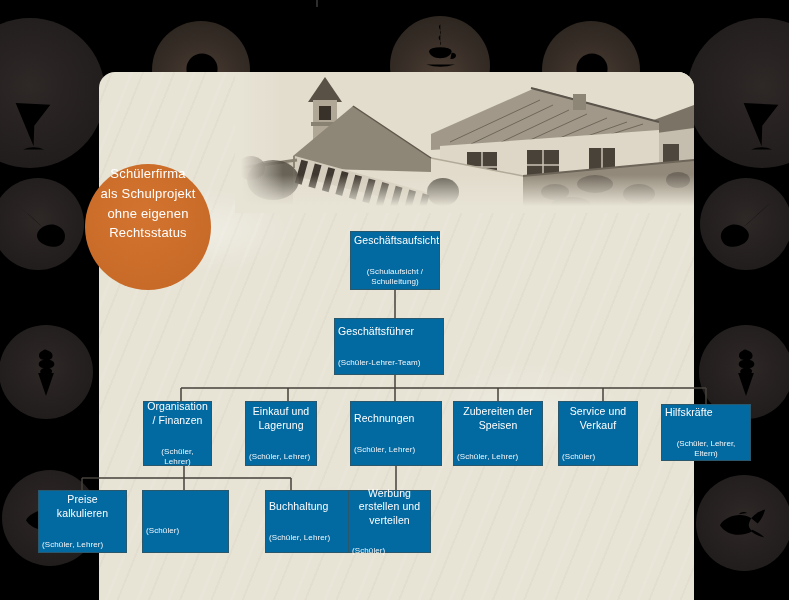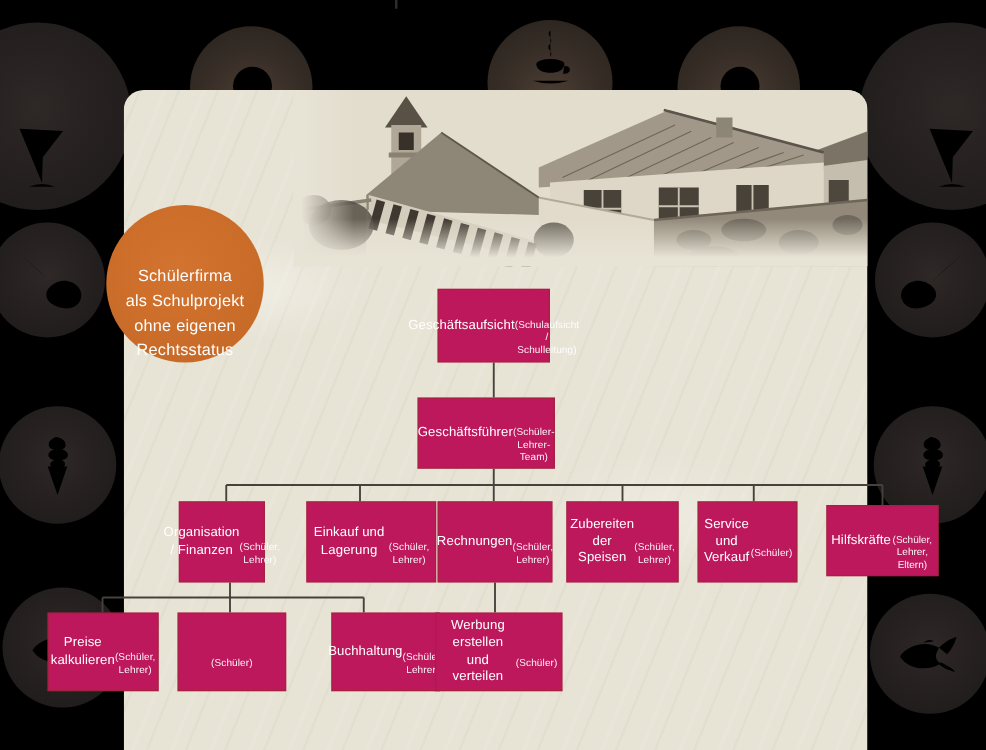--- a/index.html
+++ b/index.html
@@ -20,29 +20,29 @@
            #e7e3d5;
          border-radius:16px 16px 0 0;overflow:hidden;}
   #photo{position:absolute;left:136px;top:0;width:459px;height:141px;}
   .photo-fade-left{position:absolute;left:136px;top:0;width:48px;height:141px;
          background:linear-gradient(to right,#e7e3d5 12%,rgba(231,227,213,0));}
   .photo-fade-bottom{position:absolute;left:136px;top:103px;width:459px;height:38px;
          background:linear-gradient(to top,#e7e3d5 18%,rgba(231,227,213,0));}
   
   #badge{position:absolute;left:85px;top:164px;width:126px;height:126px;border-radius:50%;
          background:radial-gradient(circle at 45% 40%,#d37330 0%,#c96b28 70%,#c06425 100%);
-         color:#fff;display:flex;flex-direction:column;align-items:center;justify-content:flex-end;
+         color:#fff;display:flex;flex-direction:column;align-items:center;justify-content:flex-start;
          text-align:center;font-size:13px;line-height:1.52;letter-spacing:.2px;z-index:6;}
   
   #connectors{position:absolute;left:0;top:0;z-index:4;pointer-events:none;}
   #connectors path{stroke:#46423b;stroke-width:1.5;fill:none;}
   
-  .node{position:absolute;background:#be185d;border:1px solid rgba(120,55,10,.35);
-        box-sizing:border-box;color:#fff;display:flex;flex-direction:row;
-        align-items:center;justify-content:center;text-align:center;padding:2px 3px;z-index:5;}
+  .node{position:absolute;background:#0369a1;border:1px solid rgba(120,55,10,.35);
+        box-sizing:border-box;color:#fff;display:flex;flex-direction:column;
+        align-items:flex-start;justify-content:center;text-align:center;padding:2px 3px;z-index:5;}
   .nt{font-size:10.5px;line-height:1.3;letter-spacing:.1px;}
   .ns{font-size:8px;line-height:1.25;margin-top:19px;opacity:.95;letter-spacing:.1px;}
   
   #speck{position:absolute;left:316px;top:0;width:2px;height:7px;background:#2f2d2b;z-index:1;}
 </style>
 </head>
 <body>
 
 <div id="page">
 
@@ -235,21 +235,21 @@
     <div class="ns">(Schulaufsicht / Schulleitung)</div>
   </div>
   <div class="node" style="left:334px;top:318px;width:110px;height:57px">
     <div class="nt">Geschäftsführer</div>
     <div class="ns">(Schüler-Lehrer-Team)</div>
   </div>
   <div class="node" style="left:143px;top:401px;width:69px;height:65px">
     <div class="nt">Organisation / Finanzen</div>
     <div class="ns">(Schüler, Lehrer)</div>
   </div>
-  <div class="node" style="left:245px;top:401px;width:104px;height:65px">
+  <div class="node" style="left:245px;top:401px;width:72px;height:65px">
     <div class="nt">Einkauf und Lagerung</div>
     <div class="ns">(Schüler, Lehrer)</div>
   </div>
   <div class="node" style="left:350px;top:401px;width:92px;height:65px">
     <div class="nt">Rechnungen</div>
     <div class="ns">(Schüler, Lehrer)</div>
   </div>
   <div class="node" style="left:453px;top:401px;width:90px;height:65px">
     <div class="nt">Zubereiten der Speisen</div>
     <div class="ns">(Schüler, Lehrer)</div>
@@ -266,18 +266,18 @@
     <div class="nt">Preise kalkulieren</div>
     <div class="ns">(Schüler, Lehrer)</div>
   </div>
   <div class="node" style="left:142px;top:490px;width:87px;height:63px">
     <div class="ns">(Schüler)</div>
   </div>
   <div class="node" style="left:265px;top:490px;width:87px;height:63px">
     <div class="nt">Buchhaltung</div>
     <div class="ns">(Schüler, Lehrer)</div>
   </div>
-  <div class="node" style="left:348px;top:490px;width:102px;height:63px">
+  <div class="node" style="left:348px;top:490px;width:83px;height:63px">
     <div class="nt">Werbung erstellen und verteilen</div>
     <div class="ns">(Schüler)</div>
   </div>
 
 </div>
 
 </body></html>

